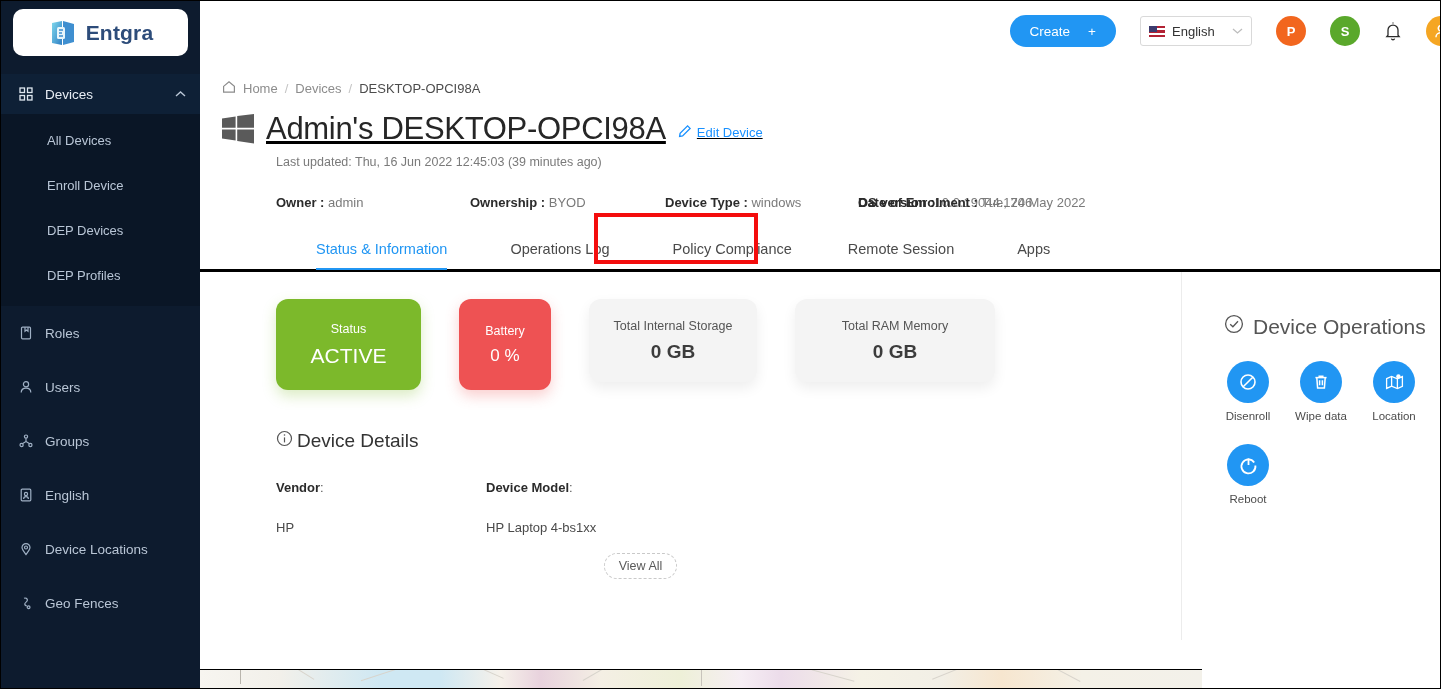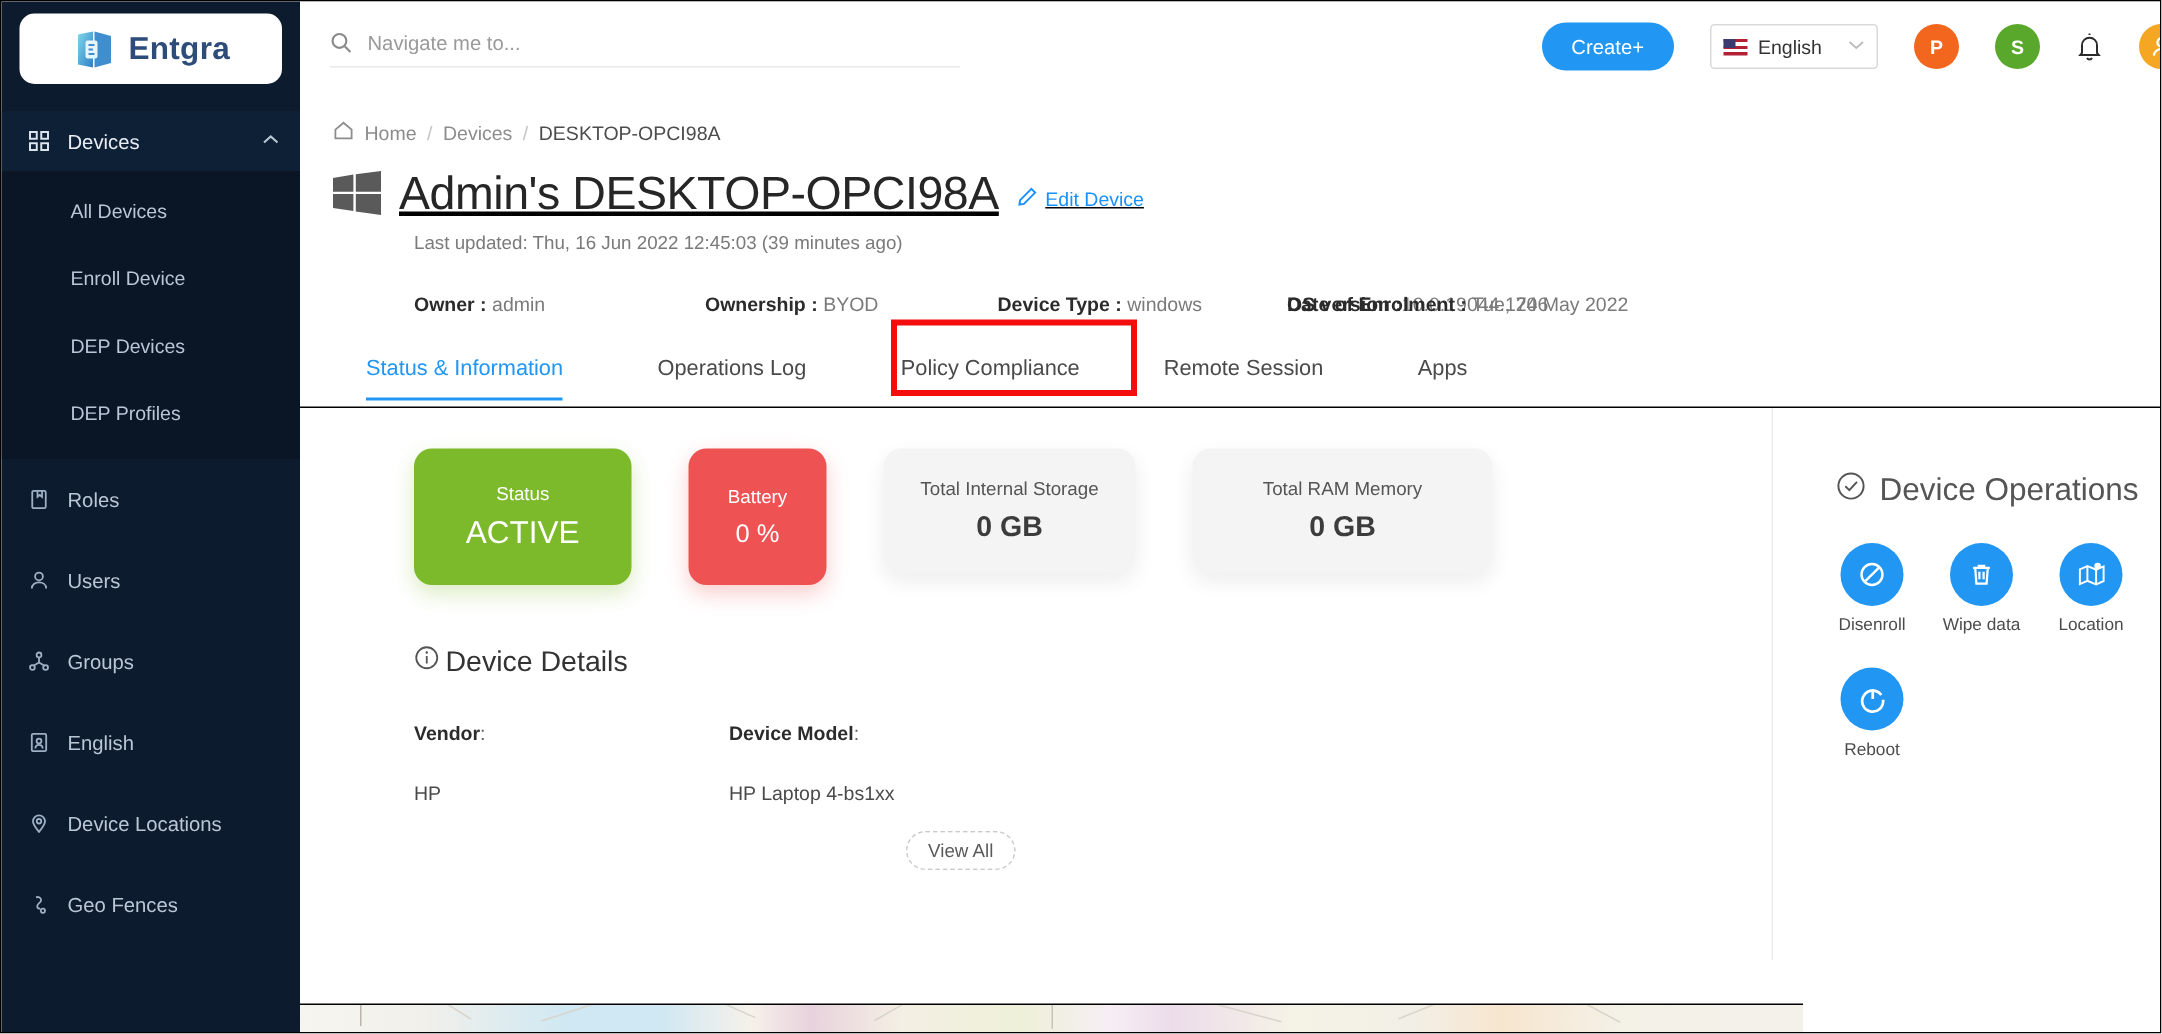--- a/index.html
+++ b/index.html
@@ -107,21 +107,21 @@
     height: 60px;
     display: flex; align-items: center; gap: 24px;
     padding-right: 0;
   }
   .create-btn {
     background: #2196f3; color: #fff;
     border: none; border-radius: 18px;
     height: 32px; padding: 0 20px;
     font-size: 13.5px; cursor: pointer;
     font-family: "Liberation Sans", sans-serif;
-    display: flex; align-items: center; gap: 0;
+    display: flex; align-items: center; gap: 18px;
   }
   .lang-select {
     height: 30px; min-width: 112px;
     border: 1px solid #d9d9d9; border-radius: 3px;
     display: flex; align-items: center; gap: 7px;
     padding: 0 8px;
     font-size: 13px; color: #333;
     cursor: pointer; background: #fff;
   }
   .flag {
@@ -192,23 +192,23 @@
   .meta-item { margin-right: 0; }
   .meta-item b { color: #2b2b2b; font-weight: bold; }
   .m1 { width: 194px; }
   .m2 { width: 195px; }
   .m3 { width: 193px; }
   .m4 { width: 0; }
 
   
   .tabs {
     position: relative;
-    display: flex; align-items: center;
-    padding: 22px 0 0 44px;
-    border-bottom: 1px solid #000000;
+    display: flex; align-items: flex-end;
+    padding: 22px 0 0 116px;
+    border-bottom: 3px solid #000000;
     height: 62px;
   }
   .tab {
     font-size: 14.5px; color: #4a4a4a;
     padding: 0 0 12px 0; margin-right: 63px;
     cursor: pointer; position: relative;
     white-space: nowrap;
   }
   .tab.active { color: #2196f3; }
   .tab.active::after {
@@ -478,29 +478,20 @@
           </svg>
         </span>
         <span class="lbl">Geo Fences</span>
       </div>
     </nav>
   </aside>
 
   <section class="main">
 
     <header class="topbar">
-      <div class="search-box">
-        <span class="search-ic">
-          <svg width="15" height="15" viewBox="0 0 15 15" fill="none" stroke="#8a8a8a" stroke-width="1.4">
-            <circle cx="6.3" cy="6.3" r="4.6"></circle>
-              <path d="M9.8 9.8 L13.6 13.6"></path>
-          </svg>
-        </span>
-        <input class="search-input" placeholder="Navigate me to..." style="">
-      </div>
 
       <div class="topbar-right">
         <button class="create-btn">
           <span>Create</span>
           <span>+</span>
         </button>
 
         <div class="lang-select">
           <span class="flag"></span>
           <span>English</span>

